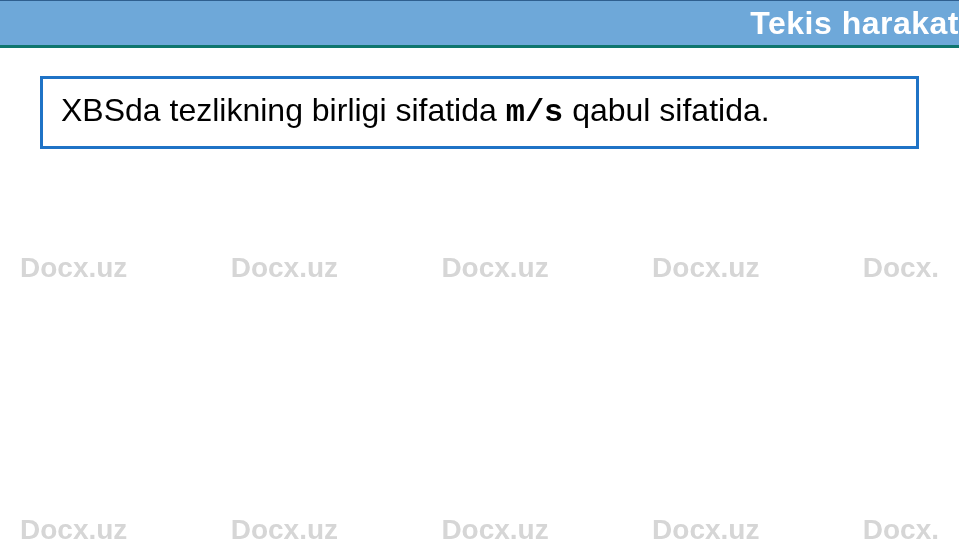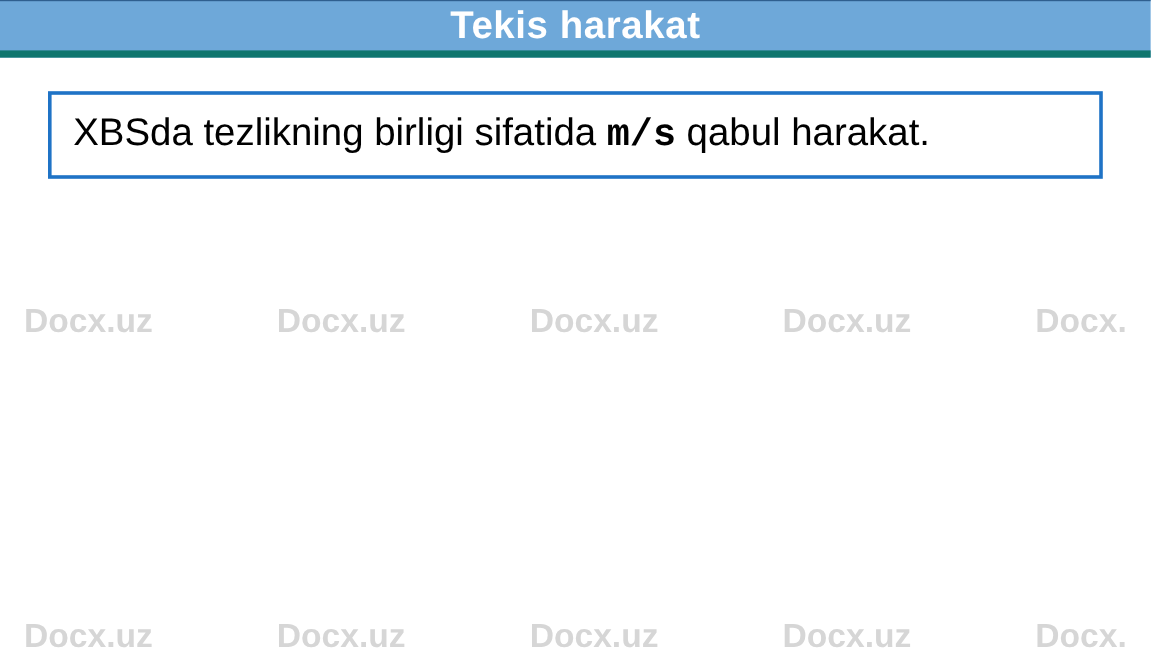--- a/index.html
+++ b/index.html
@@ -28,24 +28,24 @@
     white-space: nowrap;
     text-align: right;
   }
   .header-bar {
     position: relative;
     z-index: 2;
     width: 100%;
     height: 48px;
     background: #6ea8d9;
     border-top: 1px solid #2f5f8f;
-    border-bottom: 6px solid #0f766e;
+    border-bottom: 3px solid #0f766e;
     display: flex;
     align-items: center;
-    justify-content: center;
+    justify-content: flex-end;
   }
   .header-title {
     color: #ffffff;
     font-size: 32px;
     font-weight: bold;
     letter-spacing: 0.5px;
   }
   .content-box {
     position: relative;
     z-index: 2;
@@ -89,15 +89,15 @@
     <span>Docx.</span>
   </div>
 </div>
 
 <div class="header-bar">
   <div class="header-title">Tekis harakat</div>
 </div>
 
 <div class="content-box">
   <p class="content-text">
-    <span>XBSda tezlikning birligi sifatida </span><span class="bold">m/s</span><span> qabul harakat.</span>
+    <span>XBSda tezlikning birligi sifatida </span><span class="bold">m/s</span><span> qabul sifatida.</span>
   </p>
 </div>
 
 </body></html>

